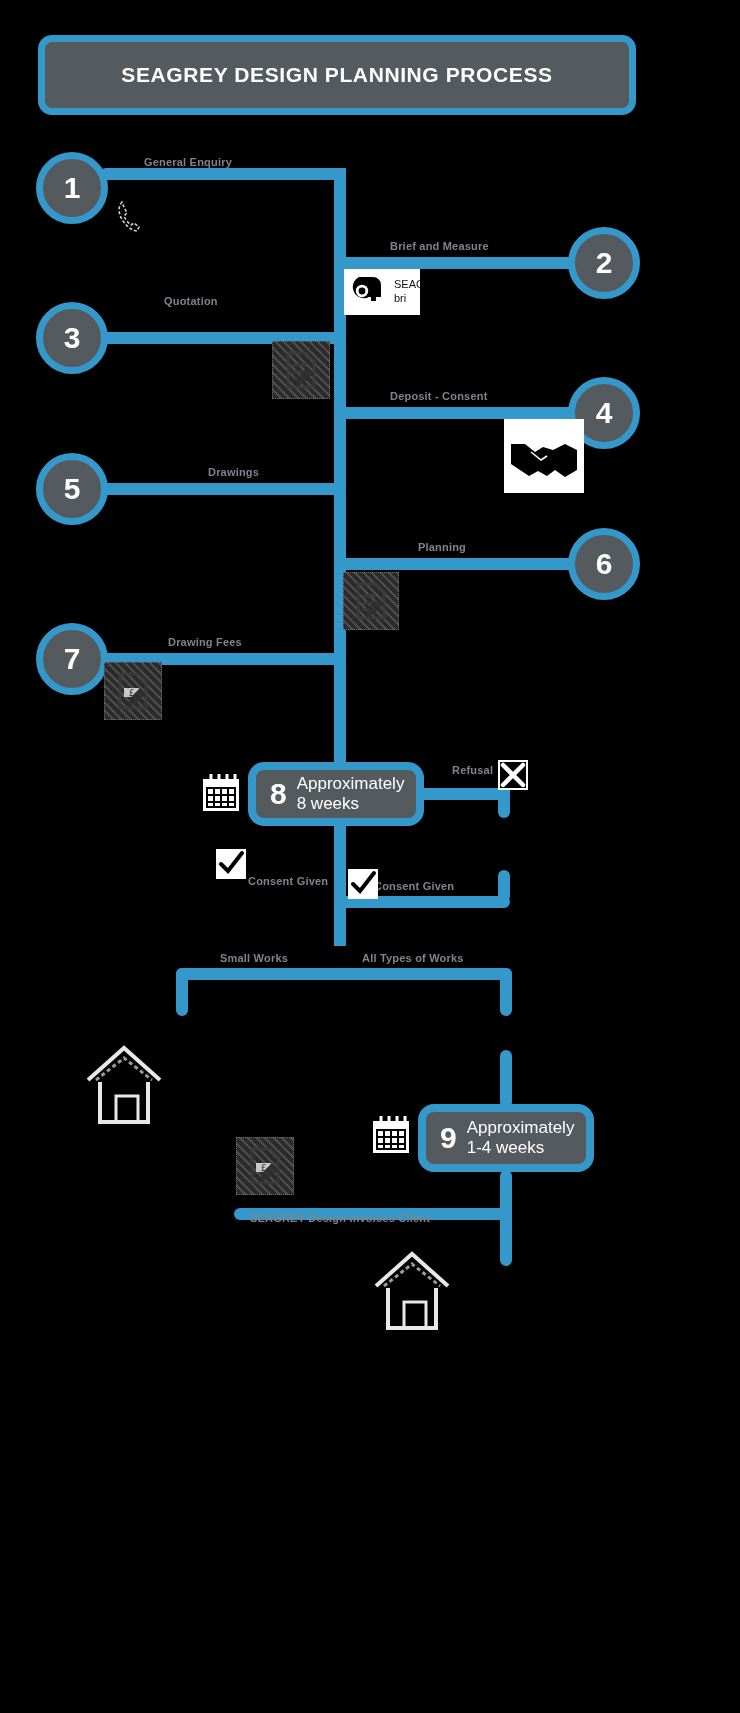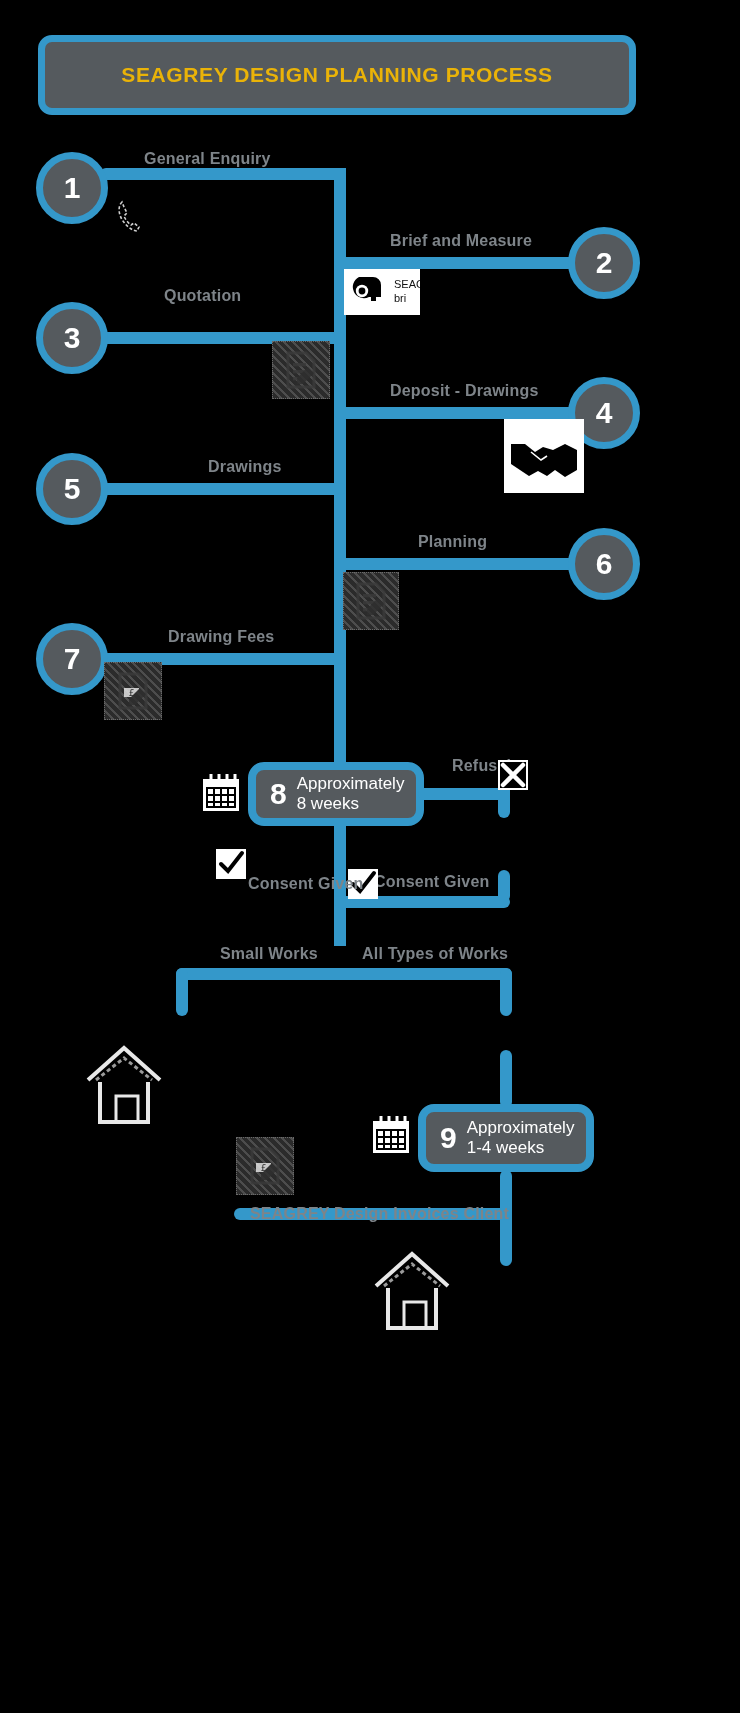--- a/index.html
+++ b/index.html
@@ -11,21 +11,21 @@
   }
   .stage{position:absolute;left:0;top:0;width:740px;height:1713px;}
 
   
   .title-banner{
     position:absolute;left:38px;top:35px;width:598px;height:80px;
     border:7px solid #3498ca;border-radius:14px;background:#555a5e;
     box-sizing:border-box;display:flex;align-items:center;justify-content:center;
   }
   .title-banner .title-text{
-    color:#eab308;font-size:21px;font-weight:bold;letter-spacing:.6px;
+    color:#ffffff;font-size:21px;font-weight:bold;letter-spacing:.6px;
     text-align:center;line-height:1.1;
   }
 
   
   .bar{position:absolute;background:#3498ca;}
   .bar.h{height:12px;border-radius:6px;}
   .bar.v{width:12px;border-radius:6px;}
   .bar.sq{border-radius:0;}
 
   
@@ -41,21 +41,21 @@
   .durbox{
     position:absolute;border:8px solid #3498ca;border-radius:16px;
     background:#555a5e;box-sizing:border-box;
     display:flex;align-items:center;color:#fff;
   }
   .durbox .dnum{font-size:30px;font-weight:bold;margin:0 10px 0 14px;line-height:1;}
   .durbox .dtxt{font-size:17px;line-height:1.18;text-align:left;flex:1;padding-right:10px;}
 
   
   .elabel{
-    position:absolute;color:#7e8489;font-size:16px;font-weight:bold;
+    position:absolute;color:#7e8489;font-size:11px;font-weight:bold;
     letter-spacing:.2px;white-space:nowrap;
   }
 
   
   .wtile{position:absolute;background:#fff;display:flex;align-items:center;justify-content:center;}
   .wtile svg{display:block;}
 
   
   .broken{
     position:absolute;
@@ -132,21 +132,21 @@
       <rect x="9" y="19" width="13" height="3.4" fill="#3a3a3a"></rect>
       <rect x="9" y="26" width="9" height="3.4" fill="#3a3a3a"></rect>
       <path d="M24 16 l6 6 -11 11 -6 0 0 -6 z" fill="#2f2f2f"></path>
     </svg>
   </div>
 
   <div class="bar h" style="left:334px;top:407px;width:246px;"></div>
   <div class="node n72" style="left:568px;top:377px;">
     <span>4</span>
   </div>
-  <div class="elabel" style="left:390px;top:407px;transform:translateY(-140%);">Deposit - Drawings</div>
+  <div class="elabel" style="left:390px;top:407px;transform:translateY(-140%);">Deposit - Consent</div>
   <div class="wtile" style="left:504px;top:419px;width:80px;height:74px;">
     <svg width="70" height="44" viewBox="0 0 70 44">
       <path d="M2 10 h14 l10 8 8 -5 10 3 12 -6 12 6 v20 l-12 7 -10 -7 -8 6 -9 -5 -9 5 -18 -12 z" fill="#000"></path>
       <path d="M22 18 l10 8 6 -4" fill="none" stroke="#fff" stroke-width="1.6"></path>
     </svg>
   </div>
 
   <div class="bar h" style="left:100px;top:483px;width:246px;"></div>
   <div class="node n72" style="left:36px;top:453px;">
     <span>5</span>

